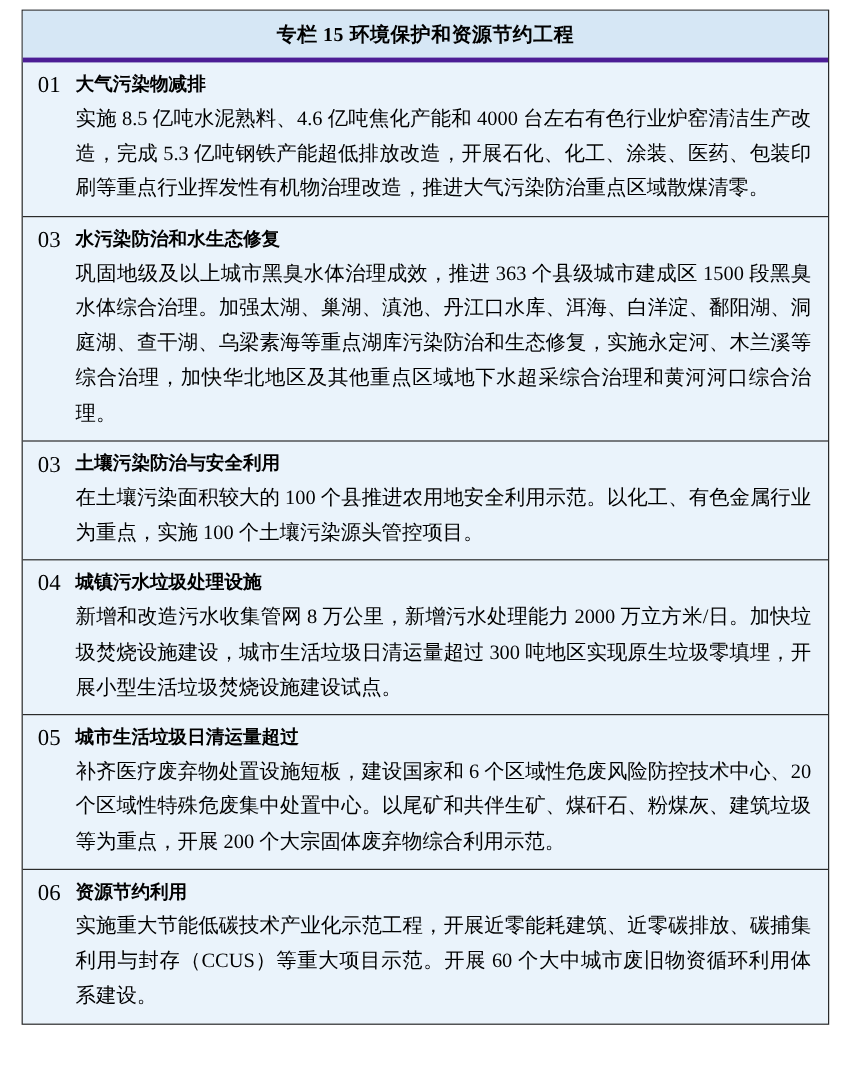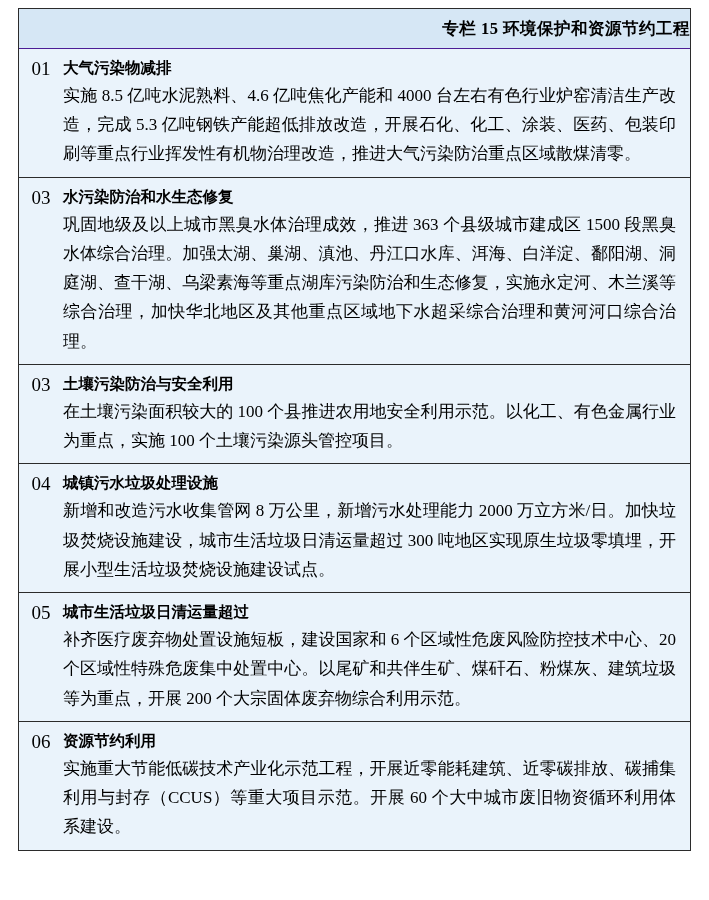--- a/index.html
+++ b/index.html
@@ -14,26 +14,26 @@
     color: #000000;
   }
   .box {
     width: 673px;
     margin: 8px auto 0 auto;
     border: 1px solid #2b2b2b;
     box-sizing: border-box;
     background: #eaf3fb;
   }
   .box-title {
-    text-align: right;
+    text-align: center;
     font-size: 16.5px;
     font-weight: bold;
     letter-spacing: 0.5px;
     padding: 9px 0 8px 0;
-    border-bottom: 1px solid #4c1d95;
+    border-bottom: 4px solid #4c1d95;
     background: #d6e7f5;
   }
   .row {
     display: flex;
     align-items: stretch;
     border-bottom: 1px solid #2b2b2b;
   }
   .row:last-child {
     border-bottom: none;
     justify-content: space-between;

